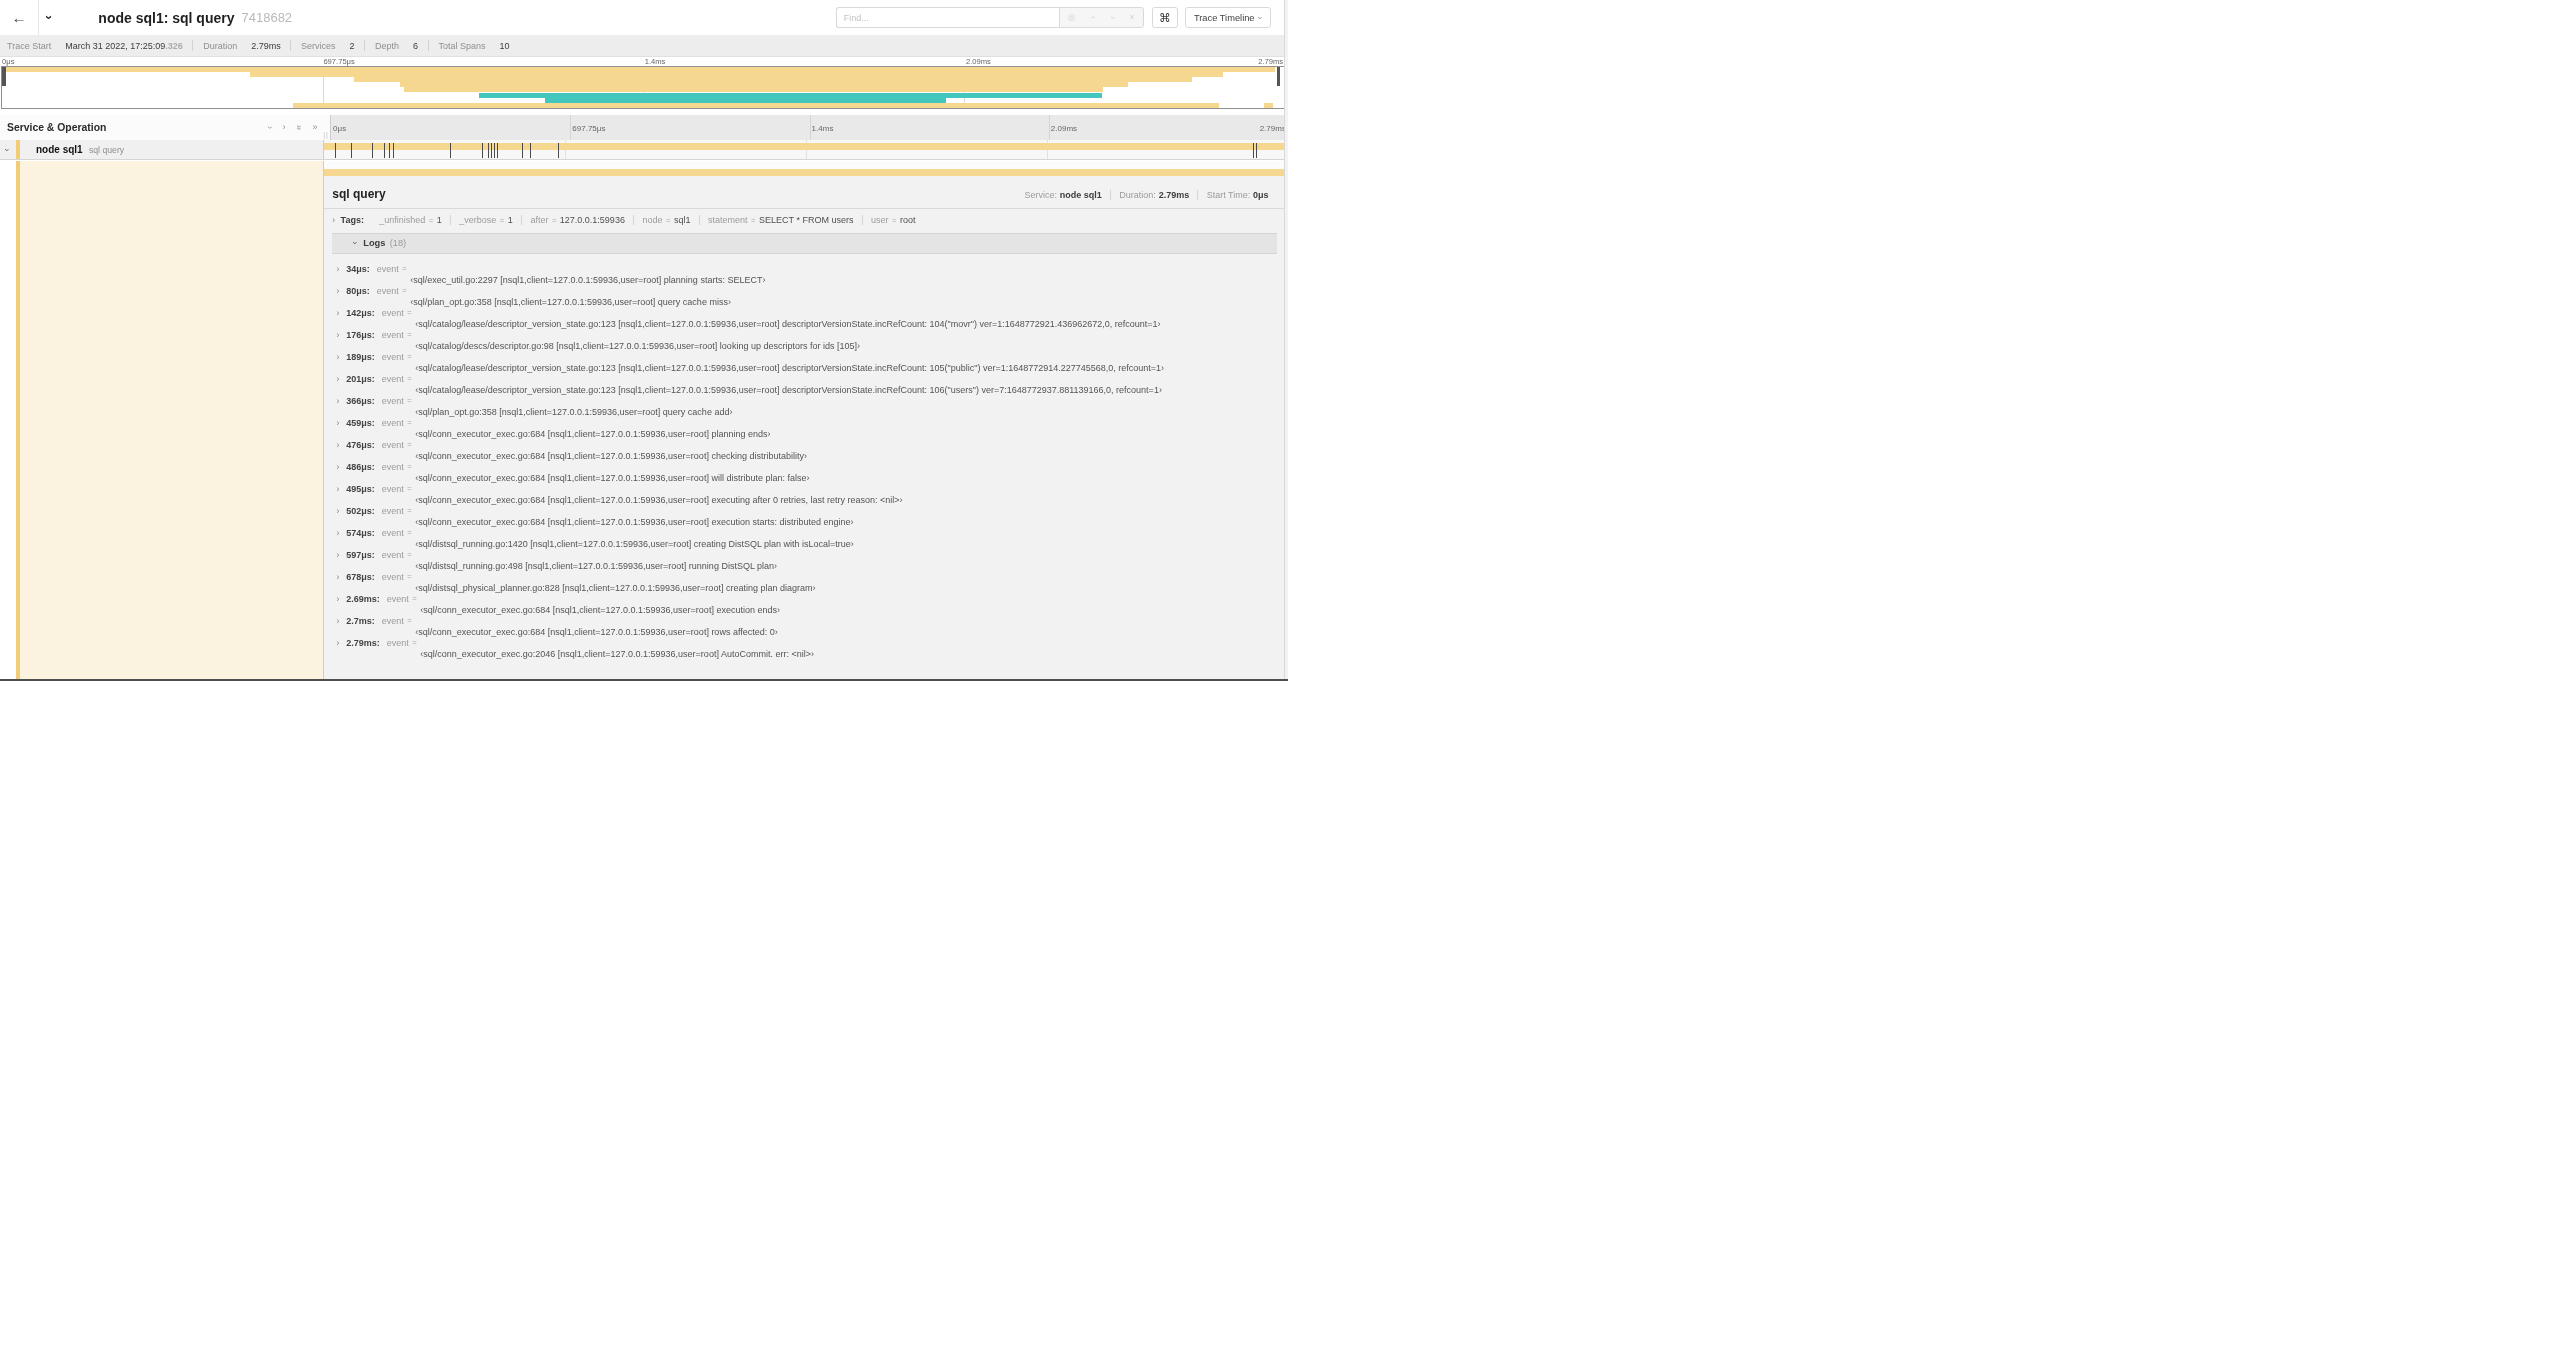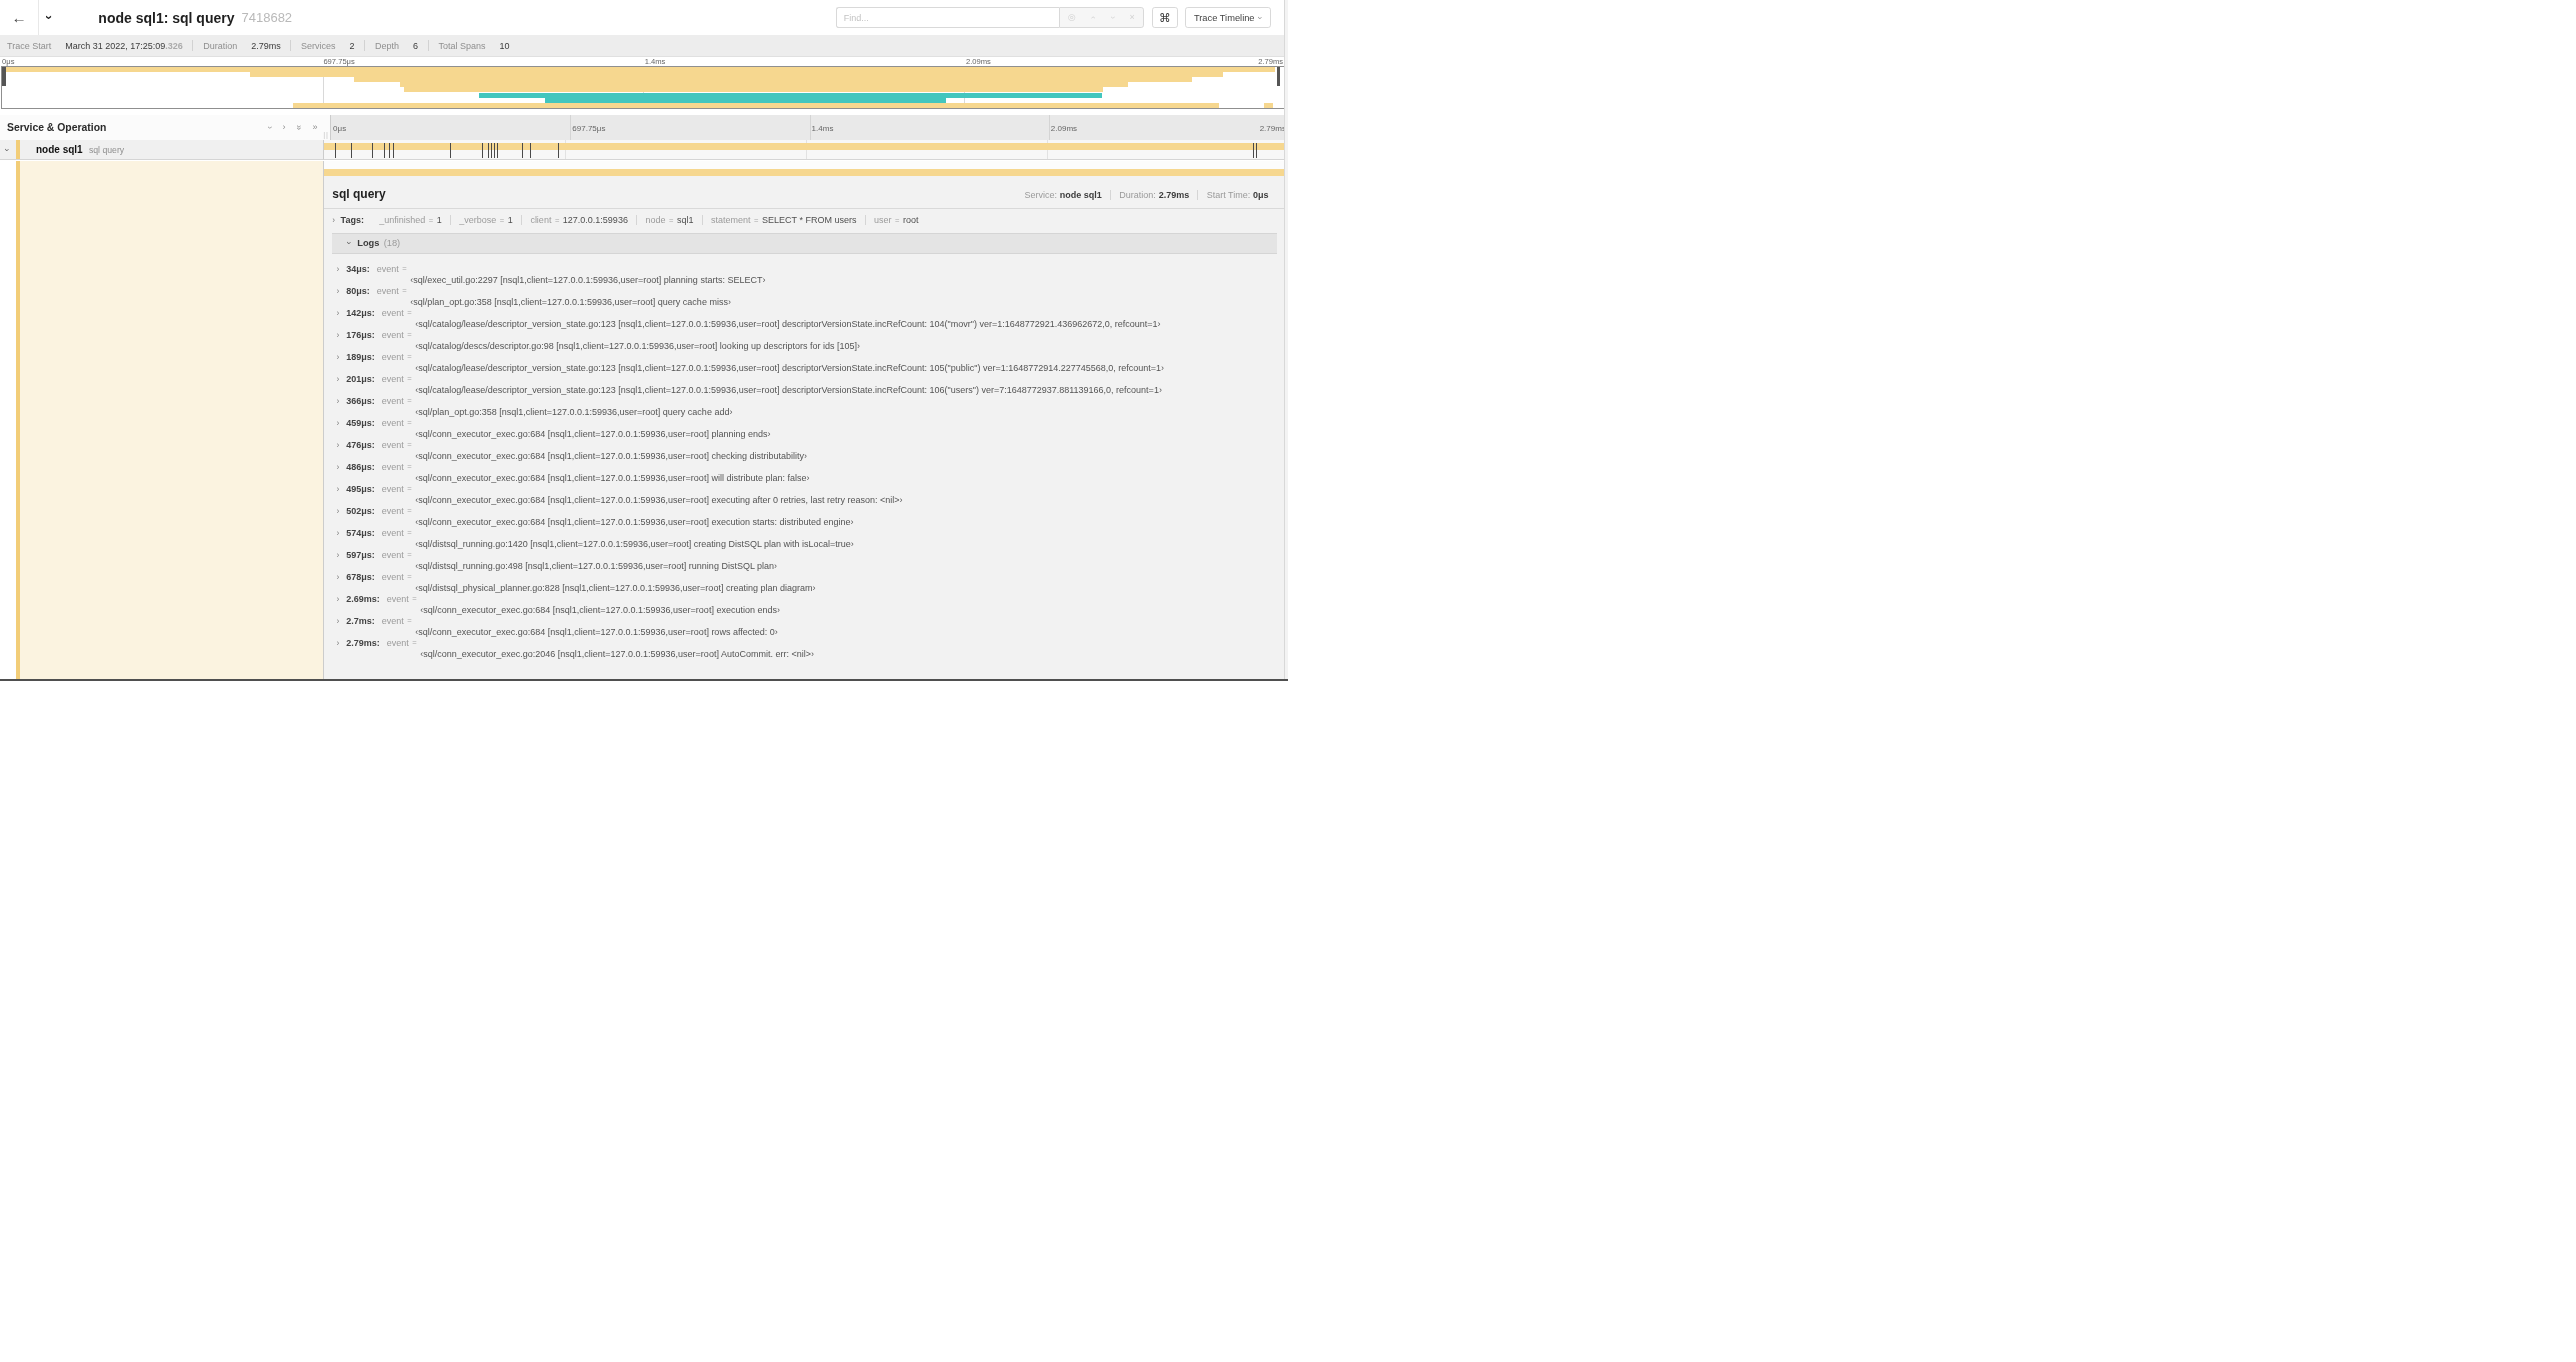--- a/index.html
+++ b/index.html
@@ -94,21 +94,21 @@
   .tags-row{display:flex;align-items:center;padding:6.2px 8.3px 4.8px 8.3px;font-size:9px;}
   .tags-chev{color:#777;font-size:8.3px;margin-right:5.5px;}
   .tags-label{font-weight:bold;color:#3d3d3d;margin-right:7px;}
   .tag-item{padding:0 8.3px;border-left:0.7px solid #d5d5d5;white-space:nowrap;}
   .tag-item:first-of-type{border-left:none;}
   .tk{color:#9b9b9b;}
   .eq{color:#a5a5a5;font-size:7.6px;margin:0 3.5px;}
   .tv{color:#4f4f4f;}
   .logs-block{margin:2.8px 8.3px 0 8.3px;}
   .logs-header{background:#e4e4e4;border-top:0.7px solid #d5d5d5;border-bottom:0.7px solid #d5d5d5;
-               height:18.7px;display:flex;align-items:center;padding-left:16px;font-size:9.3px;cursor:pointer;}
+               height:18.7px;display:flex;align-items:center;padding-left:22px;font-size:9.3px;cursor:pointer;}
   .logs-caret{color:#555;font-size:8.3px;transform:rotate(90deg);display:inline-block;margin-right:6.2px;}
   .logs-label{font-weight:bold;color:#3d3d3d;margin-right:4.2px;}
   .logs-count{color:#9b9b9b;}
   .log-list{padding:4.2px 0 0 0;}
   .log-line{height:22px;display:flex;align-items:center;font-size:9px;padding-left:4.2px;cursor:pointer;}
   .log-chev{color:#777;font-size:8.3px;width:9.7px;}
   .log-time{font-weight:bold;color:#434343;margin-right:7px;white-space:nowrap;}
   .log-val{color:#545454;white-space:nowrap;margin-top:23px;}
   .footnote{margin:7px 8.3px 0 8.3px;padding:0 0 7px 1.4px;font-size:7.6px;color:#9e9e9e;border-bottom:0.7px solid #dcdcdc;}
 
@@ -287,21 +287,21 @@
         </span>
       </div>
 
       <div class="tags-row">
         <span class="tags-chev">›</span>
         <span class="tags-label">Tags:</span>
         <span style="display:flex;">
 
         <span class="tag-item"><span class="tk">_unfinished</span><span class="eq">=</span><span class="tv">1</span></span>
             <span class="tag-item"><span class="tk">_verbose</span><span class="eq">=</span><span class="tv">1</span></span>
-            <span class="tag-item"><span class="tk">client</span><span class="eq">=</span><span class="tv">127.0.0.1:59936</span></span>
+            <span class="tag-item"><span class="tk">after</span><span class="eq">=</span><span class="tv">127.0.0.1:59936</span></span>
             <span class="tag-item"><span class="tk">node</span><span class="eq">=</span><span class="tv">sql1</span></span>
             <span class="tag-item"><span class="tk">statement</span><span class="eq">=</span><span class="tv">SELECT * FROM users</span></span>
             <span class="tag-item"><span class="tk">user</span><span class="eq">=</span><span class="tv">root</span></span>
           </span>
       </div>
 
       <div class="logs-block">
         <div class="logs-header">
           <span class="logs-caret">›</span>
           <span class="logs-label">Logs</span>

